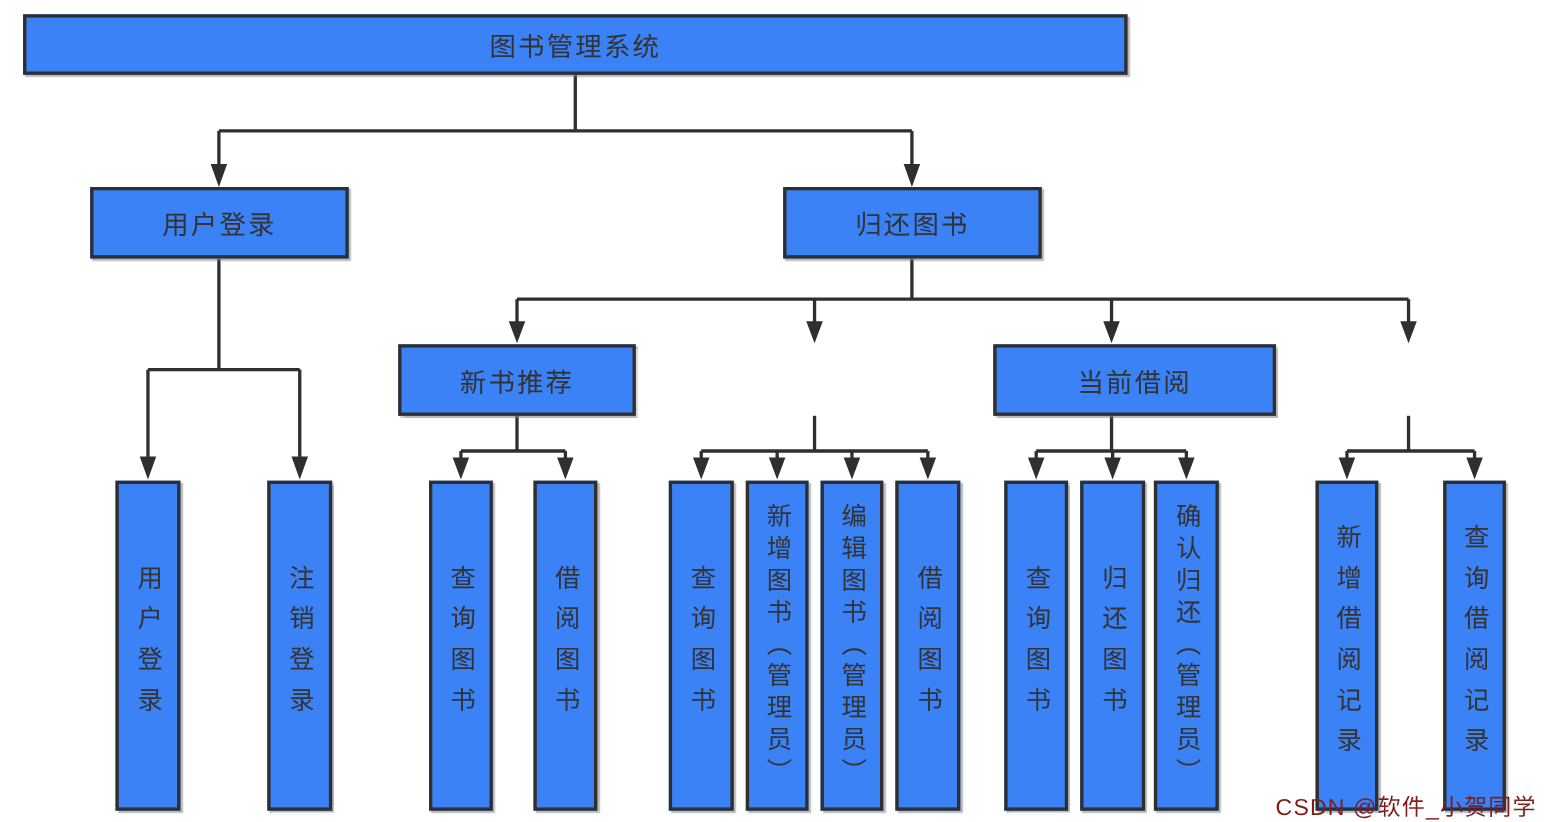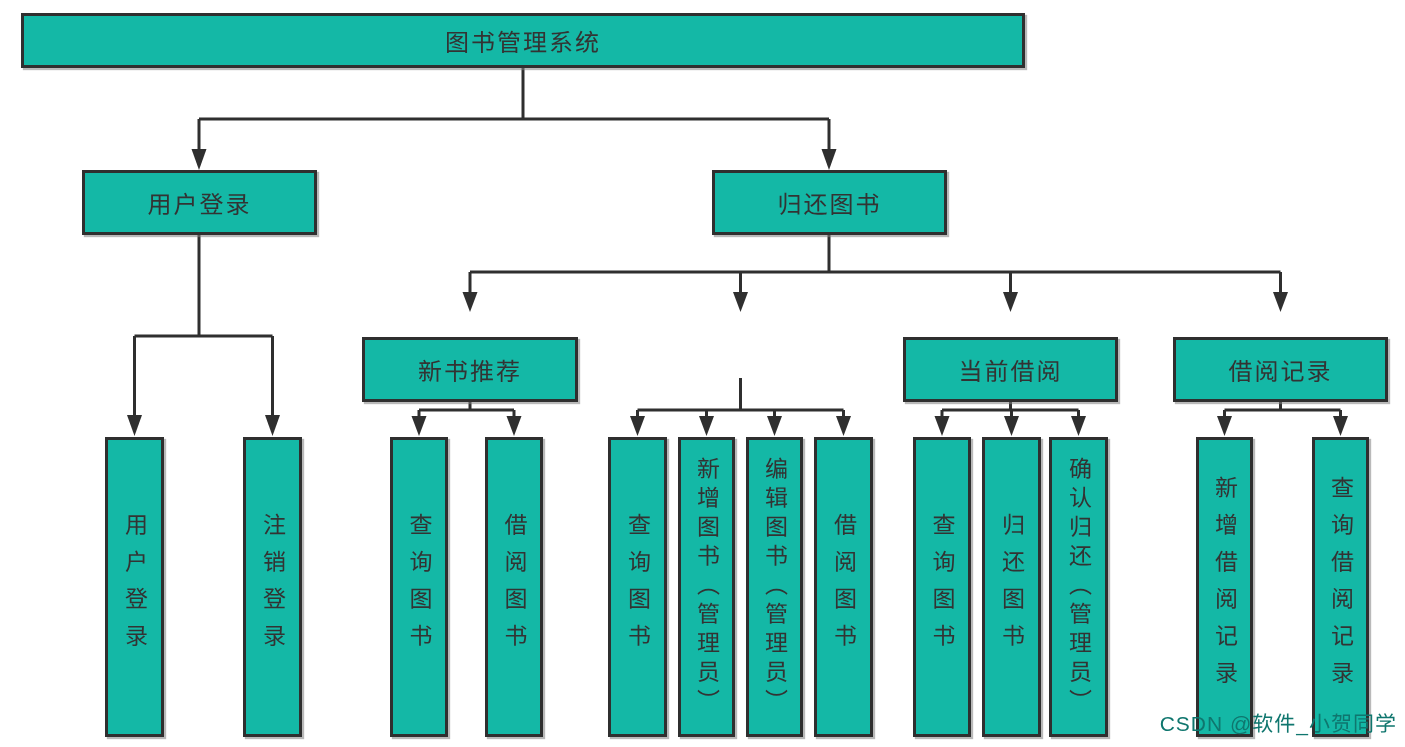--- a/index.html
+++ b/index.html
@@ -16,38 +16,38 @@
     overflow: hidden;
   }
   .wires {
     position: absolute;
     left: 0; top: 0;
     width: 1405px; height: 747px;
   }
   .node {
     position: absolute;
     box-sizing: border-box;
-    background: #14b8a6;
+    background: #3b82f6;
     border: 3px solid #2f2f2f;
     box-shadow: 2px 2px 1px rgba(128,128,128,0.55);
     display: flex;
     align-items: center;
     justify-content: center;
     color: #333333;
     font-size: 24px;
     letter-spacing: 2px;
     white-space: nowrap;
   }
   .node.root   { left: 21px;  top: 13px;  width: 1004px; height: 55px; }
   .node.lvl2a  { left: 82px;  top: 170px; width: 235px;  height: 65px; }
   .node.lvl2b  { left: 712px; top: 170px; width: 235px;  height: 65px; }
-  .node.lvl3   { top: 313px;  height: 65px; margin-top: 24px; }
+  .node.lvl3   { top: 313px;  height: 65px; }
   .node.g1     { left: 362px;  width: 216px; }
   .node.g2     { left: 633px;  width: 215px; }
-  .node.g3     { left: 903px;  width: 215px; }
+  .node.g3     { left: 903px;  width: 257px; }
   .node.g4     { left: 1173px; width: 215px; }
   .node.leaf   { top: 437px; height: 300px; }
   .vlabel {
     writing-mode: vertical-rl;
     text-orientation: mixed;
     font-size: 23px;
     color: #333333;
   }
   .ls4 .vlabel { letter-spacing: 14px; }
   .ls6 .vlabel { letter-spacing: 14px; }
@@ -61,23 +61,23 @@
   .leaf.l7  { left: 746px;  width: 57px; }
   .leaf.l8  { left: 814px;  width: 59px; }
   .leaf.l9  { left: 913px;  width: 58px; }
   .leaf.l10 { left: 982px;  width: 59px; }
   .leaf.l11 { left: 1049px; width: 59px; }
   .leaf.l12 { left: 1196px; width: 57px; }
   .leaf.l13 { left: 1312px; width: 57px; }
   .watermark {
     position: absolute;
     right: 8px;
-    bottom: 10px;
+    bottom: 0;
     font-size: 21px;
-    color: #0f766e;
+    color: #7f1d1d;
     letter-spacing: 1px;
     z-index: 5;
   }
   .wires path { stroke: #2f2f2f; stroke-width: 3; fill: none; }
   .wires polygon { fill: #2f2f2f; stroke: none; }
 </style>
 </head>
 <body>
 
 <div class="canvas">
@@ -168,23 +168,20 @@
   <div class="node lvl2b">
     <span>归还图书</span>
   </div>
 
   <div class="node lvl3 g1">
     <span>新书推荐</span>
   </div>
   <div class="node lvl3 g3">
     <span>当前借阅</span>
   </div>
-  <div class="node lvl3 g4">
-    <span>借阅记录</span>
-  </div>
 
   <div class="node leaf l1 ls4">
     <span class="vlabel">用户登录</span>
   </div>
   <div class="node leaf l2 ls4">
     <span class="vlabel">注销登录</span>
   </div>
 
   <div class="node leaf l3 ls4">
     <span class="vlabel">查询图书</span>

